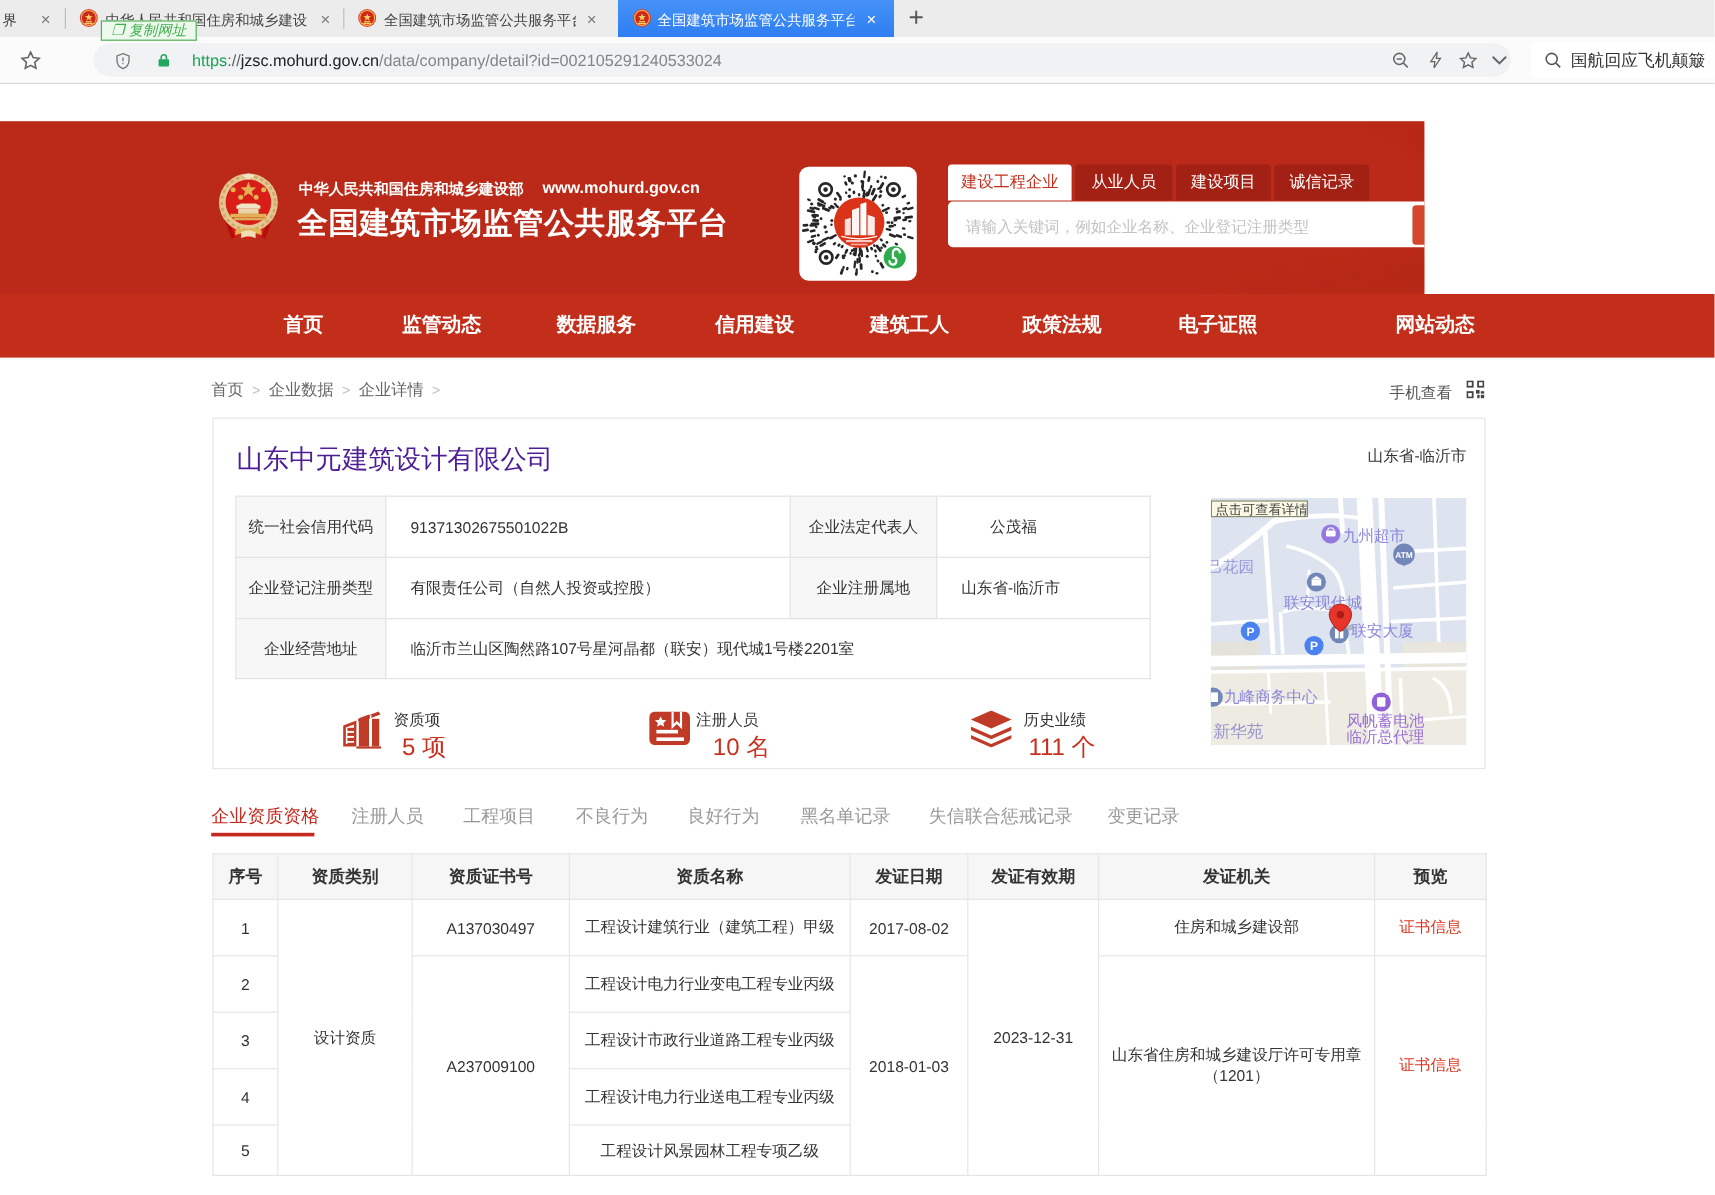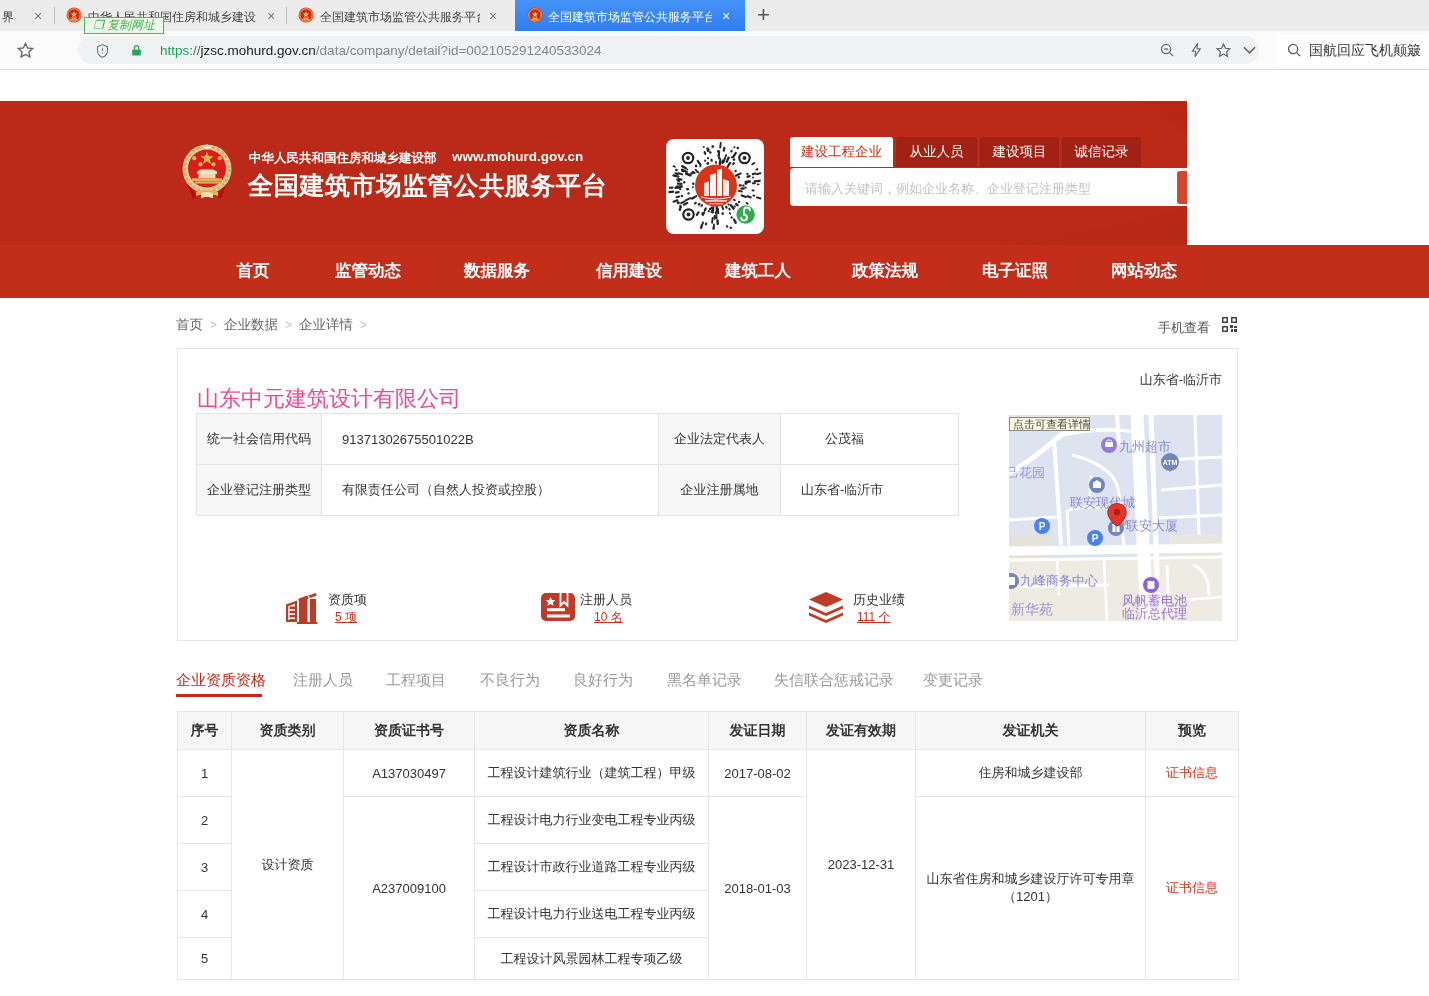--- a/index.html
+++ b/index.html
@@ -36,28 +36,28 @@
 #sbtn{position:absolute;left:1177px;top:69.5px;width:59px;height:33px;background:#d4472c;border-radius:3px;color:#fff;font-size:14.5px;text-align:center;line-height:33px;}
 
 
 #crumb{position:absolute;left:176px;top:316px;font-size:13.5px;color:#666;}
 #crumb .sep{color:#c3c3c3;padding:0 7px;font-size:12px;}
 #mobile{position:absolute;right:219px;top:319px;font-size:13px;color:#555;}
 #mqr{position:absolute;left:1222px;top:317px;}
 
 
 #box1{position:absolute;left:177px;top:348px;width:1061px;height:293px;background:#fff;border:1px solid #e7e7e7;}
-#cname{position:absolute;left:19px;top:39px;font-size:22px;line-height:1;color:#ec4899;}
+#cname{position:absolute;left:19px;top:23px;font-size:22px;line-height:1;color:#4c1d95;}
 #cregion{position:absolute;right:15px;top:22px;font-size:13px;color:#333;}
 #ctable{position:absolute;left:18px;top:64px;border-collapse:collapse;}
 #ctable td{border:1px solid #e3e3e3;font-size:13px;color:#333;}
 #ctable .lbl{background:#f7f7f7;text-align:center;margin-left:27px;}
 #ctable .val{padding-left:20px;}
 .statlbl{position:absolute;font-size:13px;color:#333;}
-.statval{position:absolute;font-size:12px;color:#c9311f;text-decoration:underline;}
+.statval{position:absolute;font-size:20px;color:#c9311f;}
 #map{position:absolute;left:831px;top:66px;width:213px;height:206px;}
 
 
 .ptab{position:absolute;top:671px;font-size:15px;color:#999;white-space:nowrap;}
 #ptab1{color:#c5281c;}
 #ptabline{position:absolute;left:176px;top:694px;width:86px;height:3px;background:#c5281c;}
 
 
 #btable{position:absolute;left:177px;top:711px;border-collapse:collapse;table-layout:fixed;}
 #btable th{background:#f6f6f6;font-size:14px;color:#333;font-weight:bold;border:1px solid #e6e6e6;height:38px;}
@@ -378,21 +378,21 @@
   </div>
 
   <div id="navbar">
     <div class="navitem" style="left:253px;">首页</div>
     <div class="navitem" style="left:368px;">监管动态</div>
     <div class="navitem" style="left:497px;">数据服务</div>
     <div class="navitem" style="left:629px;">信用建设</div>
     <div class="navitem" style="left:758px;">建筑工人</div>
     <div class="navitem" style="left:885px;">政策法规</div>
     <div class="navitem" style="left:1015px;">电子证照</div>
-    <div class="navitem" style="left:1144px;">网站动态</div>
+    <div class="navitem" style="left:1196px;">网站动态</div>
   </div>
 
   <div id="crumb">首页<span class="sep">&gt;</span>企业数据<span class="sep">&gt;</span>企业详情<span class="sep">&gt;</span></div>
   <div id="mobile">手机查看</div>
   <svg id="mqr" width="15" height="15" viewBox="0 0 15 15">
       <g fill="#444">
         <rect x="0" y="0" width="6" height="6"></rect>
         <rect x="9" y="0" width="6" height="6"></rect>
         <rect x="0" y="9" width="6" height="6"></rect>
         <rect x="1.5" y="1.5" width="3" height="3" fill="#fff"></rect>
@@ -414,20 +414,24 @@
         <td class="lbl" style="width:125px;">统一社会信用代码</td>
         <td class="val" style="width:337px;">91371302675501022B</td>
         <td class="lbl" style="width:122px;">企业法定代表人</td>
         <td class="val" style="width:178px;padding-left:44px;">公茂福</td>
       </tr>
       <tr style="height:51px;">
         <td class="lbl">企业登记注册类型</td>
         <td class="val">有限责任公司（自然人投资或控股）</td>
         <td class="lbl">企业注册属地</td>
         <td class="val">山东省-临沂市</td>
+      </tr>
+      <tr style="height:50px;">
+        <td class="lbl">企业经营地址</td>
+        <td class="val" colspan="3">临沂市兰山区陶然路107号星河晶都（联安）现代城1号楼2201室</td>
       </tr>
     </tbody>
       </table>
 
     <svg class="abs" style="left:107px;top:242px;" width="33" height="33" viewBox="0 0 33 33">
       <g fill="#bf3b27">
         <path d="M1 13.5 L12 9.5 L12 31 L1 31 Z M3.2 15.2 L3.2 29 L10 29 L10 12.8 Z" fill-rule="evenodd"></path>
         <rect x="4.5" y="15.5" width="5.5" height="2.6"></rect>
         <rect x="4.5" y="19.7" width="5.5" height="2.6"></rect>
         <rect x="4.5" y="23.9" width="5.5" height="2.6"></rect>

